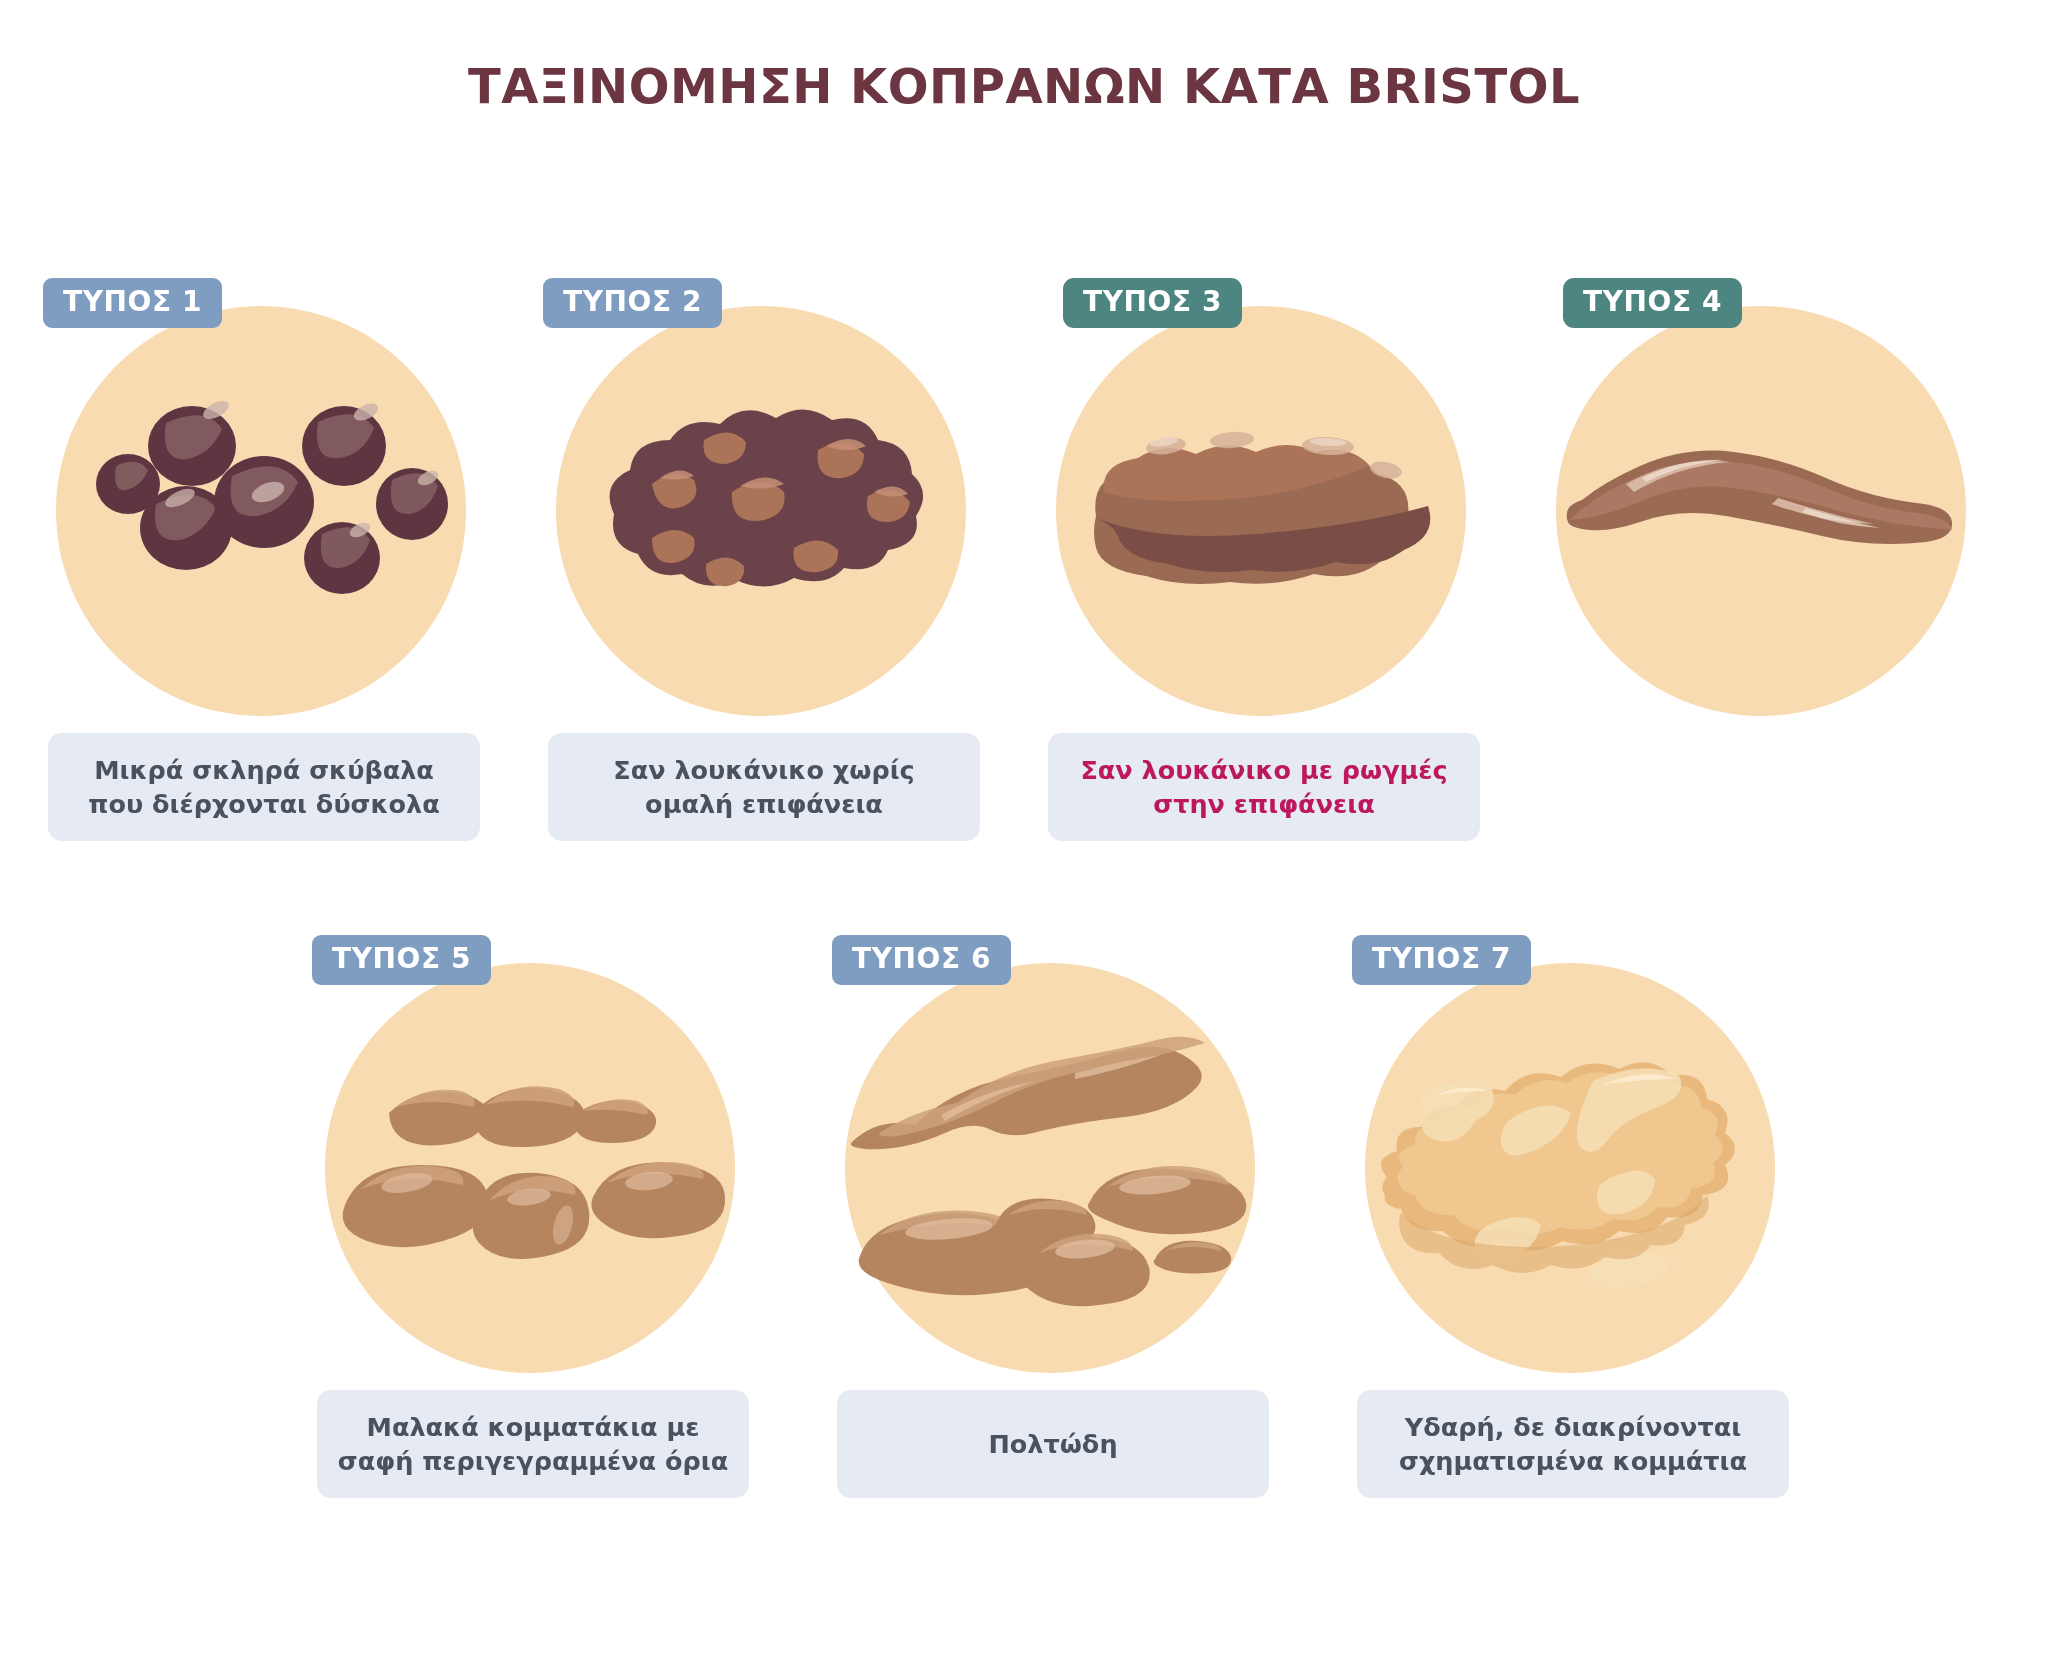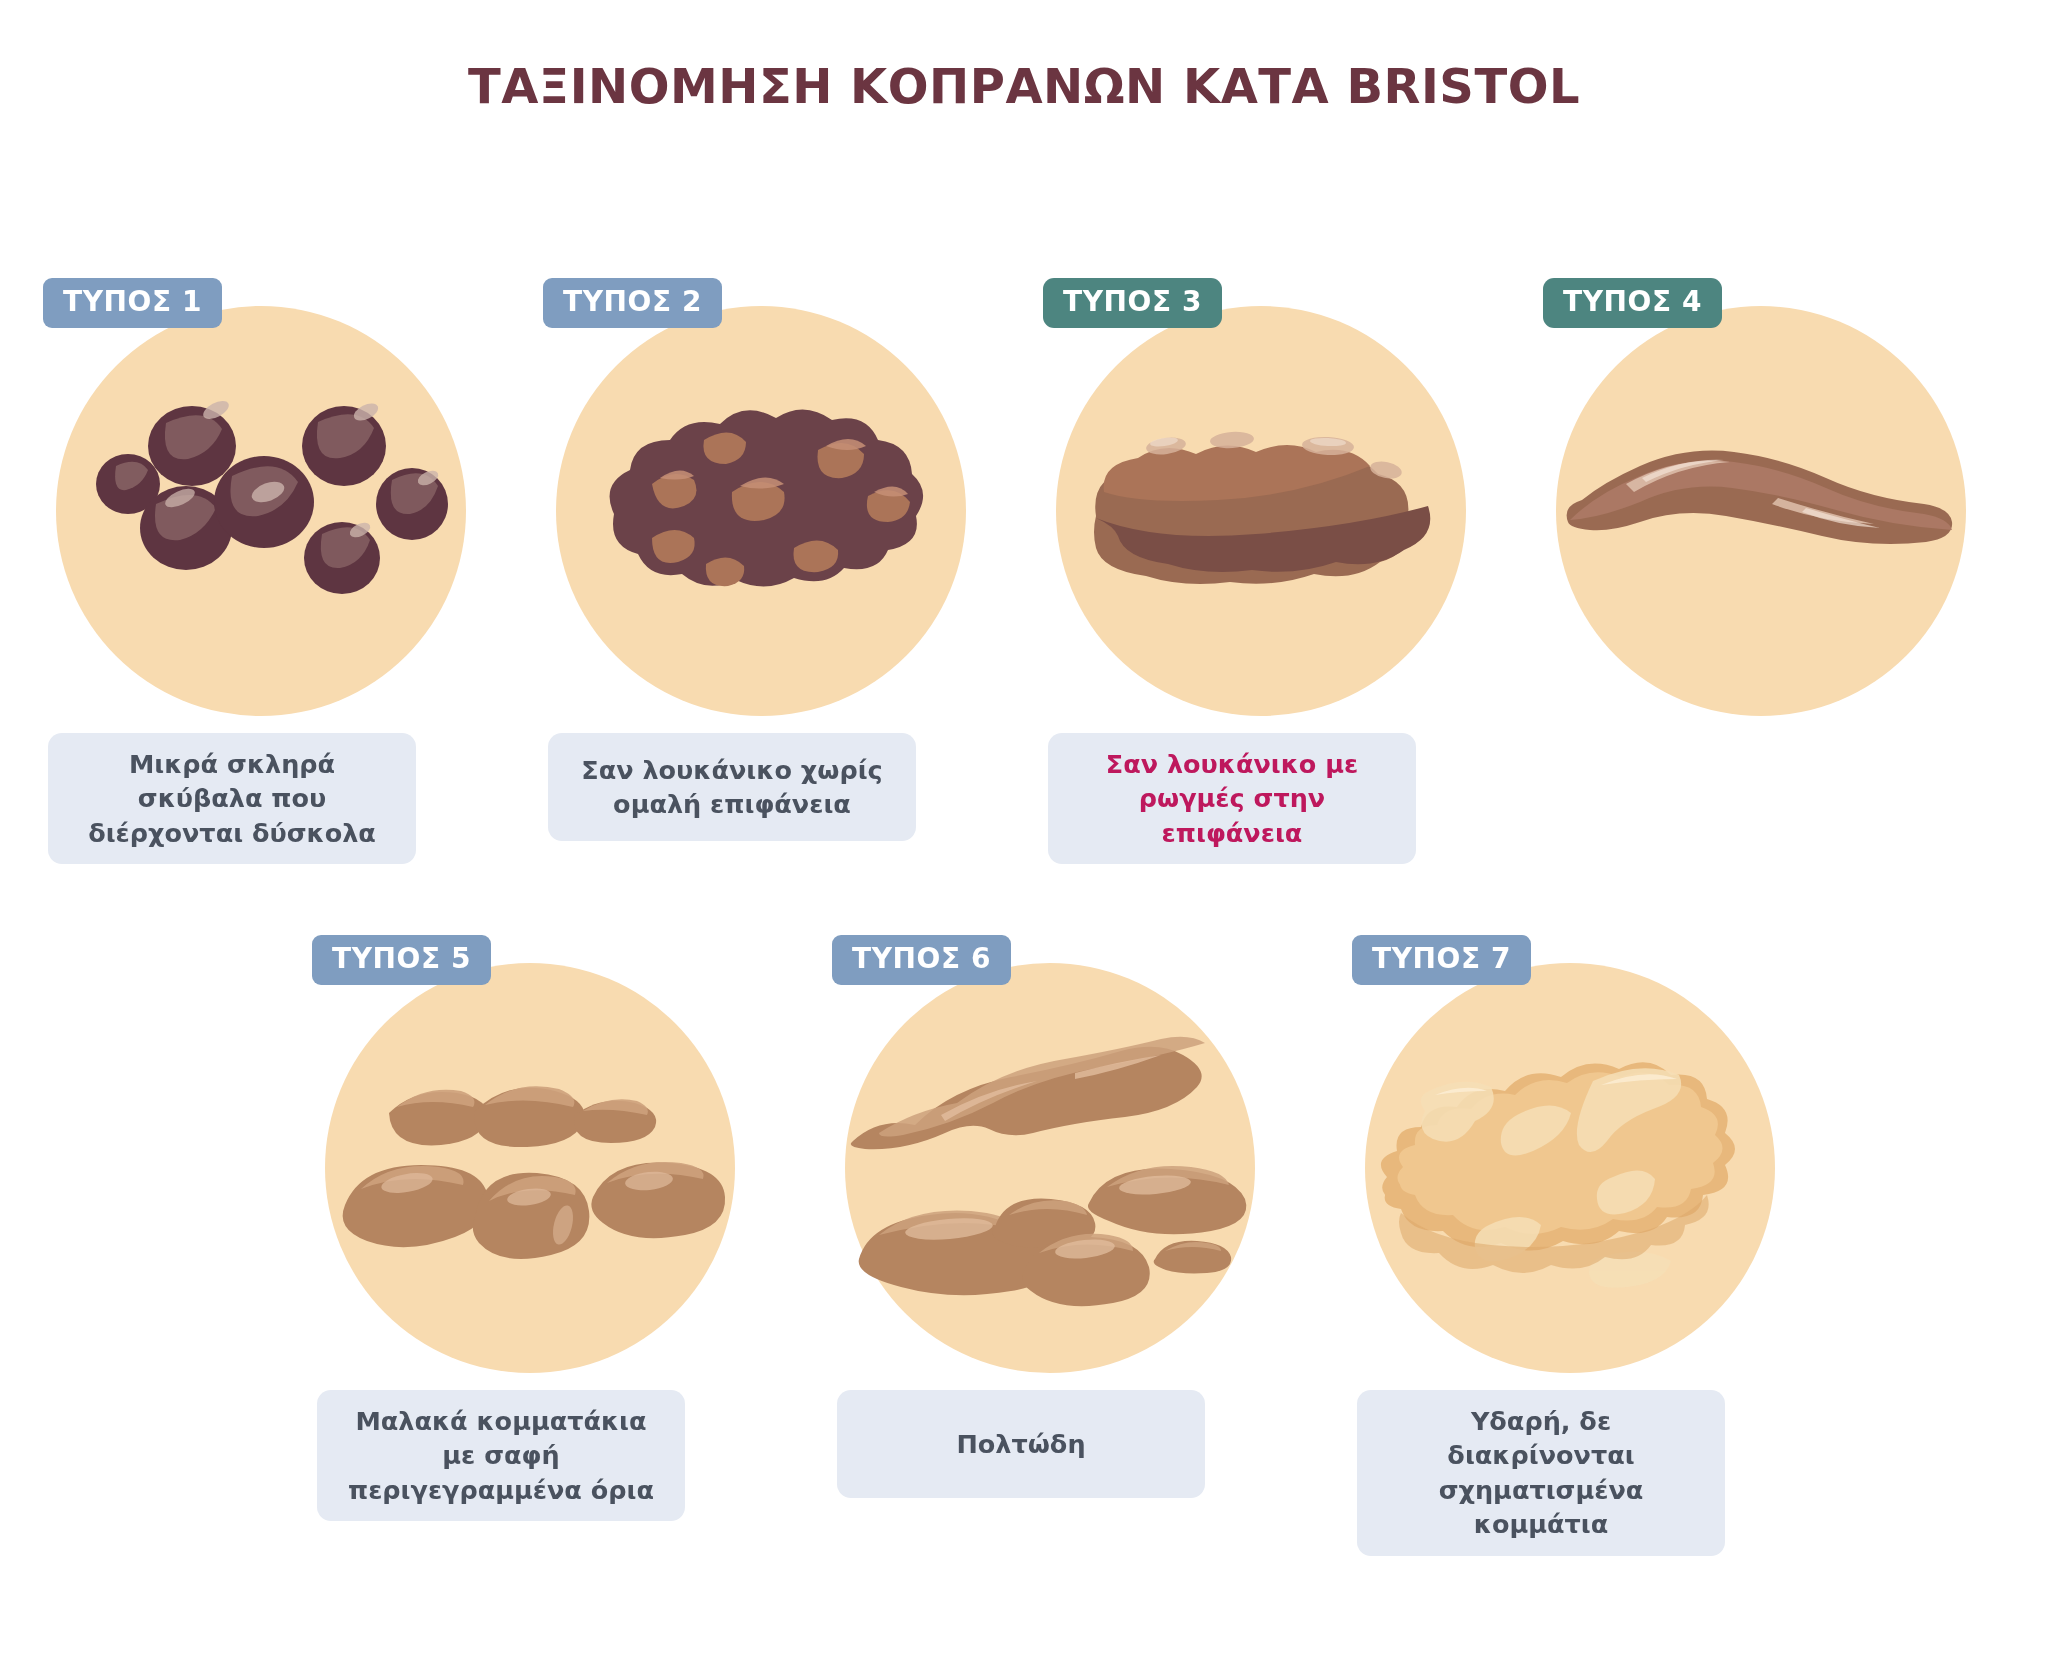--- a/index.html
+++ b/index.html
@@ -73,28 +73,28 @@
     border-radius: 11px;
     color: #ffffff;
     font-size: 28px;
     font-weight: bold;
     letter-spacing: 0.6px;
     line-height: 1;
     z-index: 5;
     white-space: nowrap;
   }
   .badge-blue  { background: #7f9dc0; border-radius: 9px; }
-  .badge-green { background: #4d8580; }
+  .badge-green { background: #4d8580; margin-left: 20px; }
 
   
   .caption {
     position: absolute;
     top: 465px;
     left: 12px;
-    width: 368px;
+    width: 432px;
     min-height: 108px;
     box-sizing: border-box;
     background: #e5eaf3;
     border-radius: 14px;
     display: flex;
     align-items: center;
     justify-content: center;
     text-align: center;
     padding: 14px 18px;
     font-size: 25.5px;

